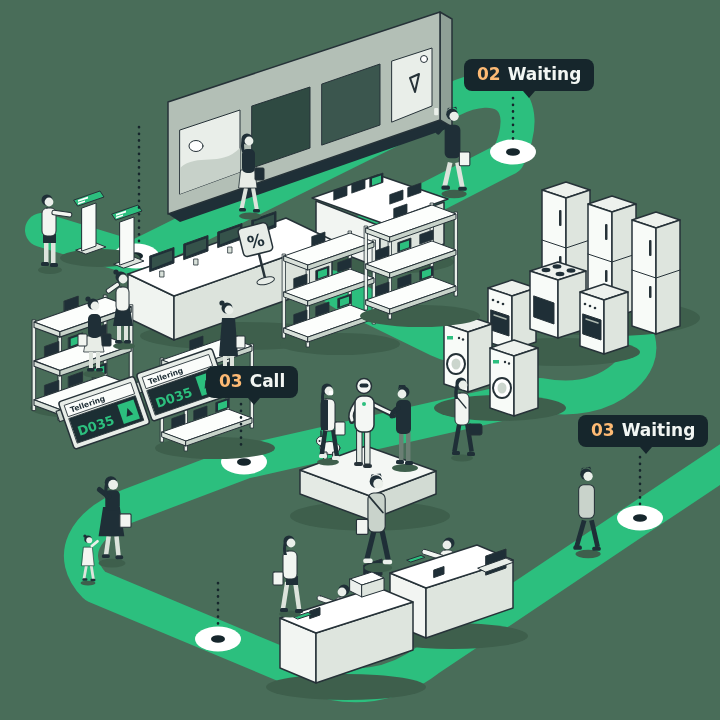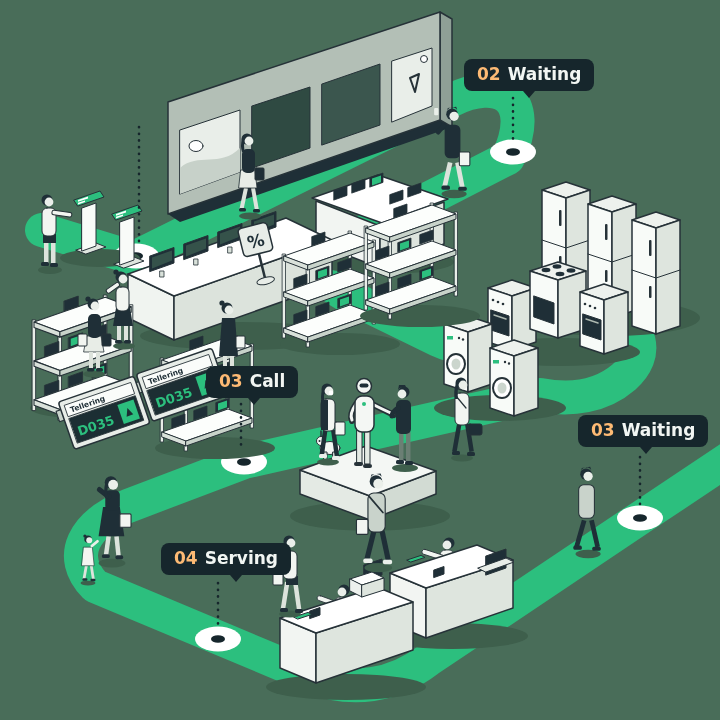--- a/index.html
+++ b/index.html
@@ -492,23 +492,18 @@
 <div class="step-label" style="left:464px;top:59px;--px:50%">
   <span class="num">02</span>
   <span class="txt">Waiting</span>
   <i class="tail"></i>
 </div>
 <div class="step-label" style="left:206px;top:366px;--px:52%">
   <span class="num">03</span>
   <span class="txt">Call</span>
   <i class="tail"></i>
 </div>
-<div class="step-label" style="left:161px;top:543px;--px:58%">
-  <span class="num">04</span>
-  <span class="txt">Serving</span>
-  <i class="tail"></i>
-</div>
 <div class="step-label" style="left:578px;top:415px;--px:52%">
   <span class="num">03</span>
   <span class="txt">Waiting</span>
   <i class="tail"></i>
 </div>
 </div>
 
 </body></html>

